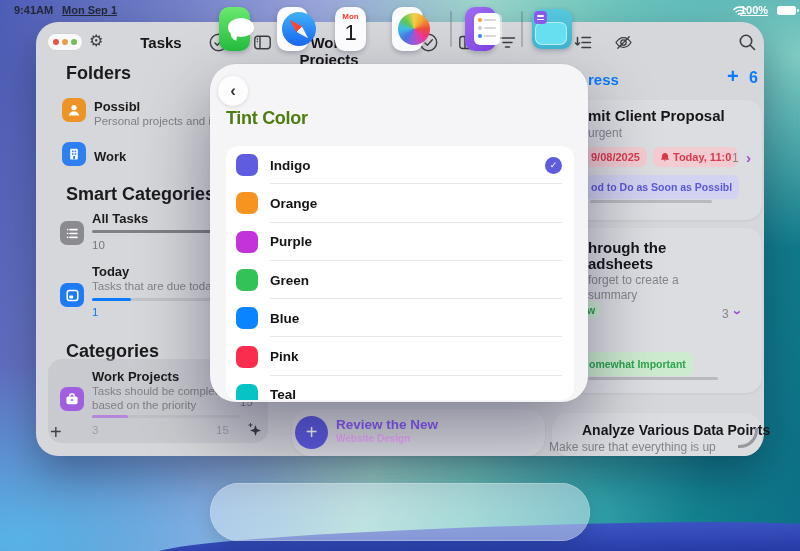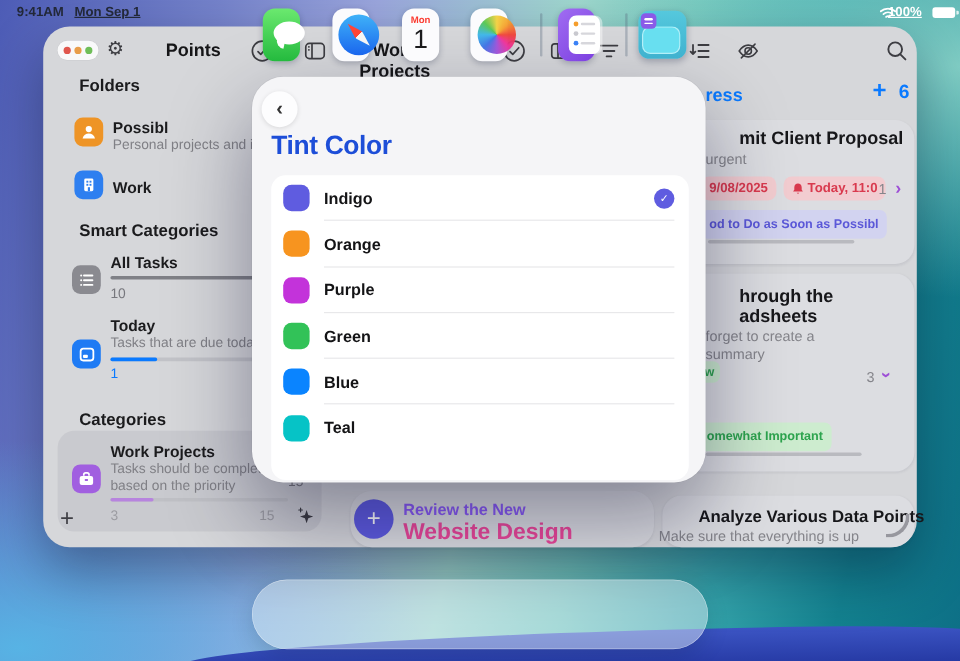--- a/index.html
+++ b/index.html
@@ -32,47 +32,47 @@
     background:#d6d7da; box-shadow:0 20px 45px rgba(5,10,40,.38); z-index:1; }
 
   .tbtitle { font-size:15px; font-weight:700; color:#161618; }
   .ticon { color:#3d3d42; }
   .ticon svg { display:block; }
 
   .pillwin { left:48px; top:34px; width:34px; height:16px; border-radius:8px; background:rgba(252,252,253,.92);
     display:flex; align-items:center; justify-content:center; gap:3px; box-shadow:0 0 0 .5px rgba(0,0,0,.05); }
   .pillwin i { width:6px; height:6px; border-radius:50%; display:block; }
 
-  .shead { font-size:14px; font-weight:700; color:#1b1b1d; }
+  .shead { font-size:18px; font-weight:700; color:#1b1b1d; }
   .sititle { font-size:13px; font-weight:700; color:#1b1b1d; }
   .sisub { font-size:11.5px; color:#808086; white-space:nowrap; overflow:hidden; }
   .scount { font-size:11.5px; color:#77777d; }
   .tile { width:24px; height:24px; border-radius:7px; display:flex; align-items:center; justify-content:center; }
   .bar { height:3px; border-radius:2px; background:#c2c3c8; }
   .bar > i { display:block; height:3px; border-radius:2px; }
 
   
   .bluehead { color:#0a7aff; font-weight:700; }
   .card { background:#dcdde1; border-radius:16px; box-shadow:0 1px 2px rgba(40,40,60,.08); }
-  .ctitle { font-size:15px; font-weight:700; color:#17171a; white-space:nowrap;margin-left:28px; }
+  .ctitle { font-size:15px; font-weight:700; color:#17171a; white-space:nowrap; }
   .csub { font-size:12px; color:#85858b; white-space:nowrap; }
   .pill { display:inline-flex; align-items:center; gap:3px; height:20px; border-radius:7px; padding:0 7px;
     font-size:11px; font-weight:700; white-space:nowrap; }
   .tagpill { display:inline-flex; align-items:center; height:18px; border-radius:6px; padding:12px 7px;
     font-size:10.5px; font-weight:700; white-space:nowrap; }
   .chev { color:#9d4fd6; font-size:15px; font-weight:700; line-height:1; }
   .graybar { height:3px; border-radius:2px; background:#b9babf; }
 
   
   .modal { left:210px; top:64px; width:378px; height:338px; border-radius:26px; background:#f5f5f7;
     box-shadow:0 30px 70px rgba(5,5,40,.40), 0 0 0 .5px rgba(0,0,0,.05); z-index:3; }
   .backbtn { left:8px; top:12px; width:30px; height:30px; border-radius:50%; background:#fdfdfe;
     box-shadow:0 1px 4px rgba(0,0,0,.12); display:flex; align-items:center; justify-content:center;
     font-size:17px; font-weight:700; color:#333; }
-  .mtitle { left:16px; top:44px; font-size:22px; font-weight:800; color:#1d4ed8; letter-spacing:-.3px; }
+  .mtitle { left:16px; top:44px; font-size:18px; font-weight:800; color:#4d7c0f; letter-spacing:-.3px; }
   .colorlist { left:16px; top:82px; width:348px; height:254px; background:#fff; border-radius:12px; overflow:hidden; }
   .crow { position:relative; height:38.3px; display:flex; align-items:center; }
   .crow .swatch { width:22px; height:22px; border-radius:7px; margin-left:10px; }
   .crow .clabel { margin-left:12px; font-size:13.5px; font-weight:700; color:#141416; }
   .crow .div { position:absolute; left:44px; right:12px; bottom:0; height:1px; background:#e8e8ea; }
   .checkbadge { position:absolute; right:12px; width:17px; height:17px; border-radius:50%;
     display:flex; align-items:center; justify-content:center; color:#fff; font-size:9px; font-weight:700; }
 
   
   .dock { left:210px; top:483px; width:380px; height:58px; border-radius:29px;
@@ -102,21 +102,21 @@
   <span class="abs" style="left:797px;top:9px;width:1.5px;height:3px;background:rgba(255,255,255,.8);border-radius:0 1px 1px 0;z-index:2;"></span>
 
   <div class="abs window"></div>
 
   <div class="abs pillwin" style="z-index:2;">
     <i style="background:#e0564d"></i>
     <i style="background:#e89d4a"></i>
     <i style="background:#6fbe58"></i>
   </div>
   <span class="abs ticon" style="left:89px;top:31px;font-size:16px;z-index:2;">⚙</span>
-  <span class="abs tbtitle" style="left:135px;top:34px;width:52px;text-align:center;z-index:2;">Points</span>
+  <span class="abs tbtitle" style="left:135px;top:34px;width:52px;text-align:center;z-index:2;">Tasks</span>
   <span class="abs ticon" style="left:209px;top:33px;z-index:2;">
     <svg width="19" height="19" viewBox="0 0 19 19" fill="none" stroke="currentColor" stroke-width="1.4" stroke-linecap="round" stroke-linejoin="round">
       <circle cx="9.5" cy="9.5" r="8.2"></circle>
         <path d="M6 10l2.3 2.3L13.3 6.8"></path>
       </svg>
     </span>
   <span class="abs ticon" style="left:253px;top:33px;z-index:2;">
     <svg width="19" height="19" viewBox="0 0 19 19" fill="none" stroke="currentColor" stroke-width="1.4" stroke-linejoin="round">
       <rect x="1.8" y="3.2" width="15.4" height="12.6" rx="3"></rect>
         <line x1="7" y1="3.2" x2="7" y2="15.8"></line>
@@ -282,21 +282,21 @@
   <span class="abs csub" style="left:588px;top:288px;z-index:2;">summary</span>
   <span class="abs tagpill" style="left:582px;top:301px;background:#cdeccf;color:#2da44e;padding:0 5px;z-index:2;">w</span>
   <span class="abs csub" style="left:722px;top:307px;z-index:2;">3</span>
   <span class="abs chev" style="left:736px;top:305px;transform:rotate(90deg);z-index:2;">›</span>
   <span class="abs tagpill" style="left:582px;top:352px;background:#cdeccf;color:#2da44e;z-index:2;">omewhat Important</span>
   <span class="abs graybar" style="left:588px;top:377px;width:130px;z-index:2;"></span>
 
   <div class="abs card" style="left:292px;top:409px;width:253px;height:47px;border-radius:18px;z-index:2;"></div>
   <span class="abs" style="left:295px;top:416px;width:33px;height:33px;border-radius:50%;background:#5f5ce0;color:#fff;display:flex;align-items:center;justify-content:center;font-size:20px;font-weight:400;z-index:2;">+</span>
   <span class="abs" style="left:336px;top:417px;font-size:13.5px;font-weight:700;color:#8b5cf6;z-index:2;">Review the New</span>
-  <span class="abs" style="left:336px;top:433px;font-size:19px;font-weight:700;color:#ec4899;z-index:2;">Website Design</span>
+  <span class="abs" style="left:336px;top:433px;font-size:10px;font-weight:700;color:#f0abfc;z-index:2;">Website Design</span>
 
   <div class="abs card" style="left:552px;top:413px;width:210px;height:43px;border-radius:16px 16px 18px 16px;z-index:2;"></div>
   <span class="abs" style="left:582px;top:422px;font-size:14px;font-weight:700;color:#17171a;z-index:2;">Analyze Various Data Points</span>
   <span class="abs csub" style="left:549px;top:440px;z-index:2;">Make sure that everything is up</span>
   <span class="abs" style="left:738px;top:428px;width:20px;height:20px;border-right:3px solid #97979e;border-bottom:3px solid #97979e;border-bottom-right-radius:18px;z-index:2;"></span>
 
   <div class="abs modal">
     <div class="abs backbtn">‹</div>
     <div class="abs mtitle">Tint Color</div>
     <div class="abs colorlist">
@@ -317,20 +317,25 @@
         <span class="div"></span>
       </div>
       <div class="crow">
         <span class="swatch" style="background-color: rgb(50, 194, 88);"></span>
         <span class="clabel">Green</span>
         <span class="div"></span>
       </div>
       <div class="crow">
         <span class="swatch" style="background-color: rgb(10, 132, 255);"></span>
         <span class="clabel">Blue</span>
+        <span class="div"></span>
+      </div>
+      <div class="crow">
+        <span class="swatch" style="background-color: rgb(251, 45, 78);"></span>
+        <span class="clabel">Pink</span>
         <span class="div"></span>
       </div>
       <div class="crow">
         <span class="swatch" style="background-color: rgb(6, 195, 198);"></span>
         <span class="clabel">Teal</span>
       </div>
     </div>
   </div>
 
   <div class="abs dock"></div>

